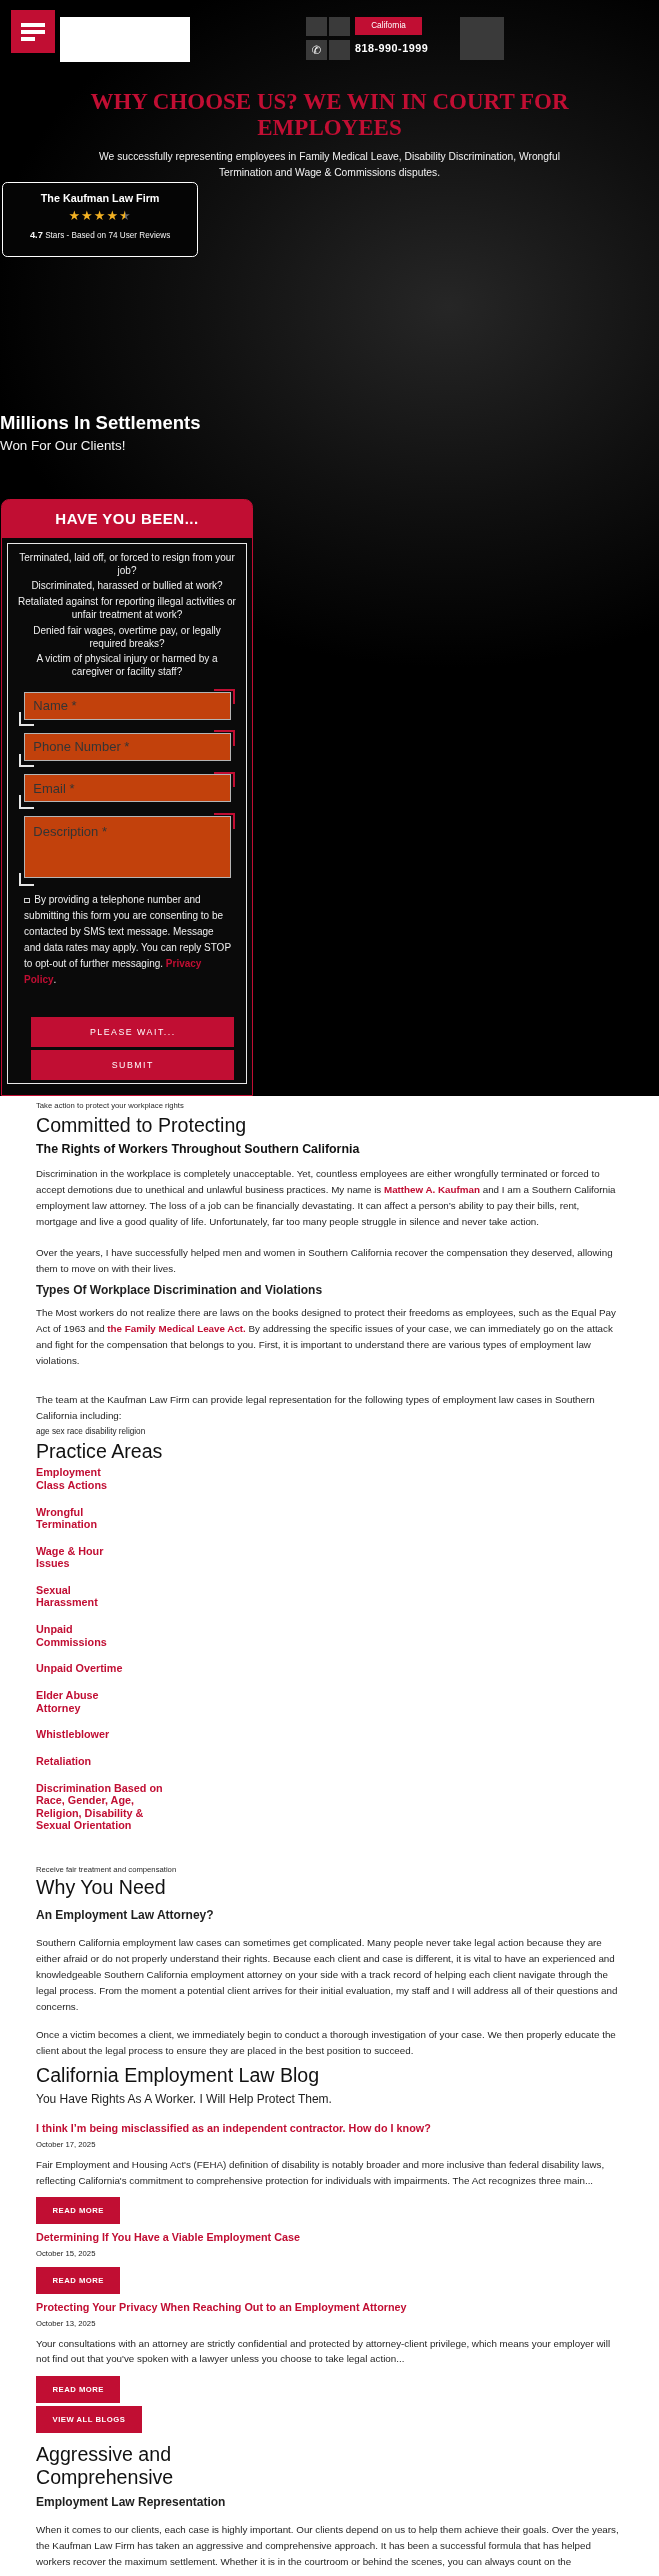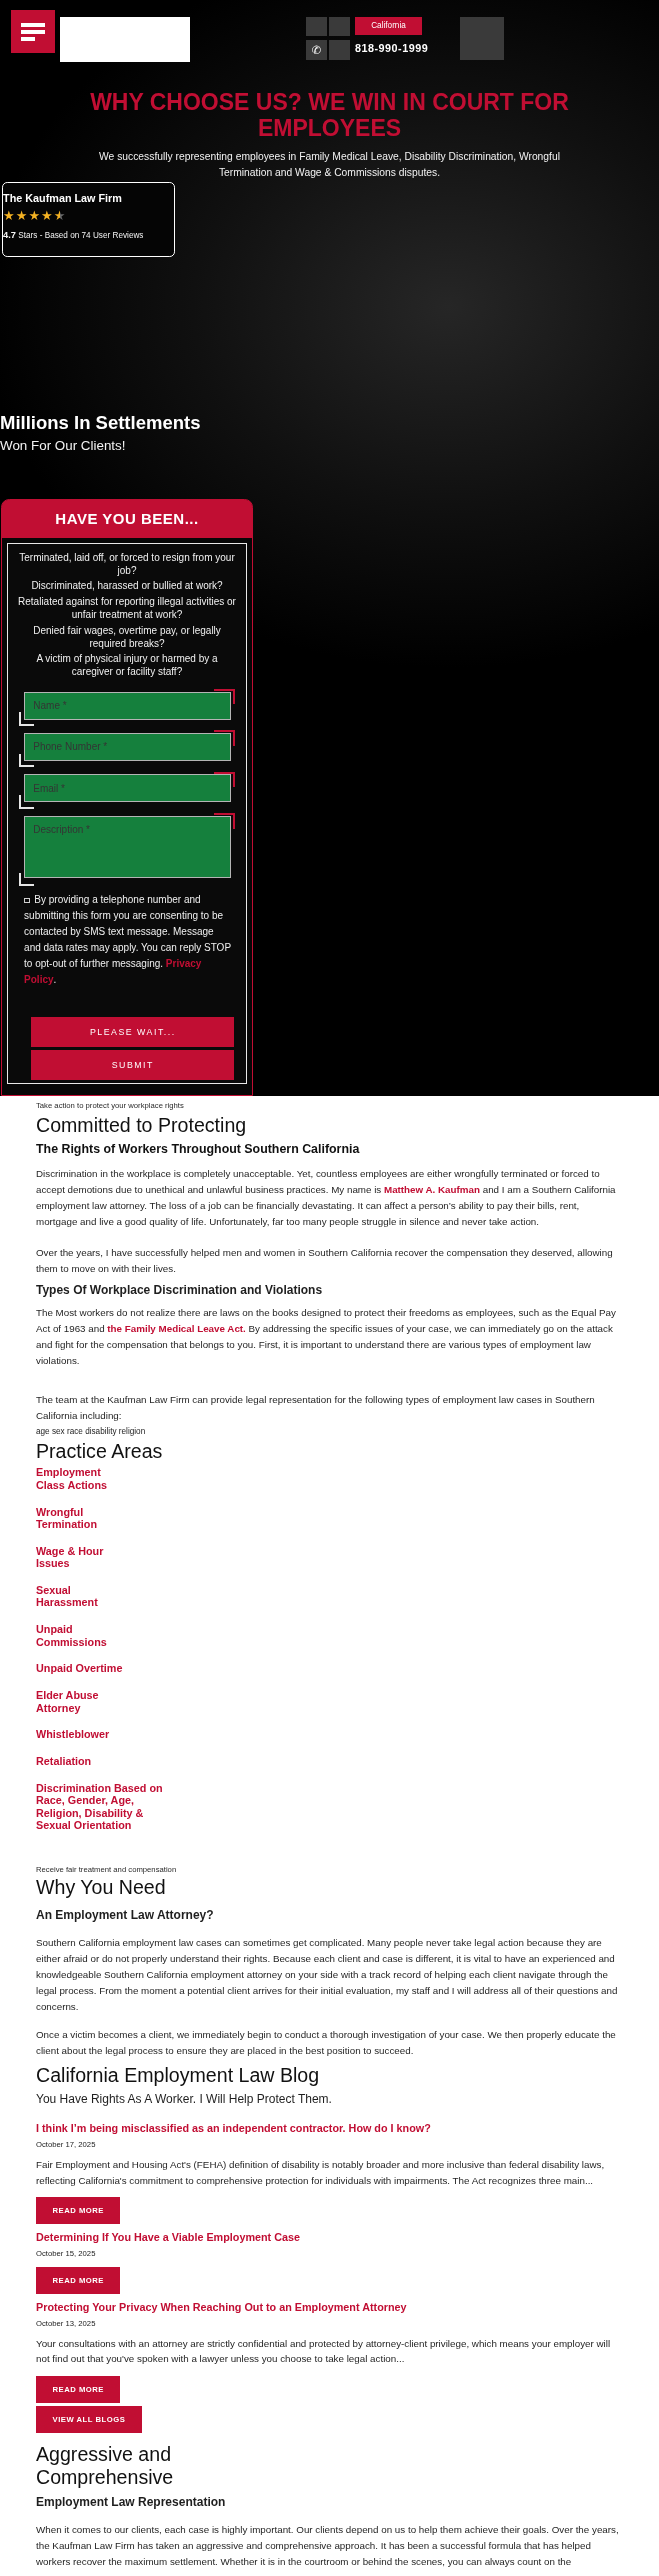--- a/index.html
+++ b/index.html
@@ -21,42 +21,42 @@
   .logo-box{position:absolute;left:60px;top:16.5px;width:130px;height:45px;background:#fff;cursor:pointer;}
   .ph-box{position:absolute;background:#3a3a3a;}
   .box-a{left:306px;top:16.5px;width:21px;height:19.6px;}
   .box-b{left:329px;top:16.5px;width:21px;height:19.6px;}
   .box-c{left:306px;top:40px;width:21px;height:20px;color:#fff;font-size:11.3px;text-align:center;line-height:20px;}
   .box-d{left:329px;top:40px;width:21px;height:20px;}
   .tall-box{left:460px;top:16.5px;width:44px;height:43px;}
   .ca-chip{position:absolute;left:355px;top:16.5px;width:67px;height:18px;background:var(--red);color:#fff;font-size:8.2px;text-align:center;line-height:18px;cursor:pointer;}
   .phone-number{position:absolute;left:355px;top:42px;color:#fff;font-size:10.8px;font-weight:bold;letter-spacing:0.5px;}
   .hero-h1{position:absolute;left:0;top:89px;width:100%;text-align:center;color:var(--red);font-size:23px;font-weight:bold;line-height:26px;}
-  .hero-h1 span{display:inline-block;max-width:546px;}
+  .hero-h1 span{display:inline-block;max-width:546px;font-family:Liberation Serif, serif;}
   .hero-sub{position:absolute;left:0;top:149px;width:100%;text-align:center;font-size:10.3px;line-height:15.5px;color:#f2f2f2;}
   .hero-sub span{display:inline-block;max-width:495px;}
-  .review-card{position:absolute;left:2.1px;top:182px;width:173px;height:75px;border:1px solid #fff;border-radius:5.2px;background:#050505;text-align:left;padding-top:9.3px;}
+  .review-card{position:absolute;left:2.1px;top:182px;width:196px;height:75px;border:1px solid #fff;border-radius:5.2px;background:#050505;text-align:center;padding-top:9.3px;}
   .review-title{font-size:10.8px;font-weight:bold;}
   .stars{font-size:13px;color:#f4b223;letter-spacing:1px;margin-top:4.1px;}
   .star-half{background:linear-gradient(90deg,#f4b223 50%,#6a6a6a 50%);-webkit-background-clip:text;background-clip:text;color:transparent;}
   .review-line{font-size:8.2px;margin-top:6.2px;color:#f5f5f5;}
   .review-line b{font-size:9.3px;}
   .settlements{position:absolute;left:0;top:412px;width:253px;}
   .settle-title{font-size:18.5px;font-weight:bold;}
   .settle-sub{font-size:13.4px;font-weight:300;margin-top:4.1px;color:#f3f3f3;}
 
   
   .lead-card{position:absolute;left:1px;top:499px;width:252px;height:597px;border:1.5px solid var(--red);border-radius:8.2px 8.2px 0 0;background:#070707;}
   .lead-header{height:38px;background:var(--red);border-radius:5.7px 5.7px 0 0;color:#fff;font-size:15px;font-weight:bold;text-align:center;line-height:38px;letter-spacing:0.5px;}
   .lead-inner{margin:4.6px;border:1px solid #e9e9e9;background:#0a0a0a;padding:7.2px 10.3px 15.5px 10.3px;height:541px;}
   .lead-q{font-size:10px;line-height:13px;text-align:center;color:#f1f1f1;margin-bottom:2.6px;}
   .fw{position:relative;margin:13.4px 5.2px 0 6.2px;}
   .fw::before{content:'';position:absolute;top:-2.6px;right:-3.6px;width:18.5px;height:13.4px;border-top:2.6px solid var(--red);border-right:2.6px solid var(--red);}
   .fw.dark::after{content:'';position:absolute;bottom:-6.2px;left:-4.6px;width:12.4px;height:11.3px;border-bottom:2.1px solid #e6e6e6;border-left:2.1px solid #e6e6e6;}
-  .fw input,.fw textarea{width:100%;background:#15803d;border:0.5px solid #b5b5b5;color:#ddd;font-size:10px;padding:0 8.2px;font-family:inherit;}
+  .fw input,.fw textarea{width:100%;background:#c2410c;border:0.5px solid #b5b5b5;color:#ddd;font-size:13px;padding:0 8.2px;font-family:inherit;}
   .fw input{height:28px;}
   .fw textarea{height:62px;padding-top:7.2px;resize:none;}
   .fw.dark input::placeholder,.fw.dark textarea::placeholder{color:#343434;}
   .consent{margin:12.4px 3.1px 0 6.2px;font-size:10px;line-height:16px;color:#f0f0f0;}
   .consent input{appearance:none;width:5.7px;height:5.7px;border:0.5px solid #cfcfcf;background:#0a0a0a;margin-right:4.6px;display:inline-block;vertical-align:middle;cursor:pointer;}
   .consent a{color:var(--red);font-weight:bold;}
   .lead-btn{display:block;width:203px;margin:2.6px auto 0 13.4px;height:30px;background:var(--red);border:none;color:#fff;font-size:8.8px;letter-spacing:1.5px;text-align:center;line-height:30px;cursor:pointer;font-family:inherit;}
   .lead-btn.first{margin-top:29px;}
 
   

